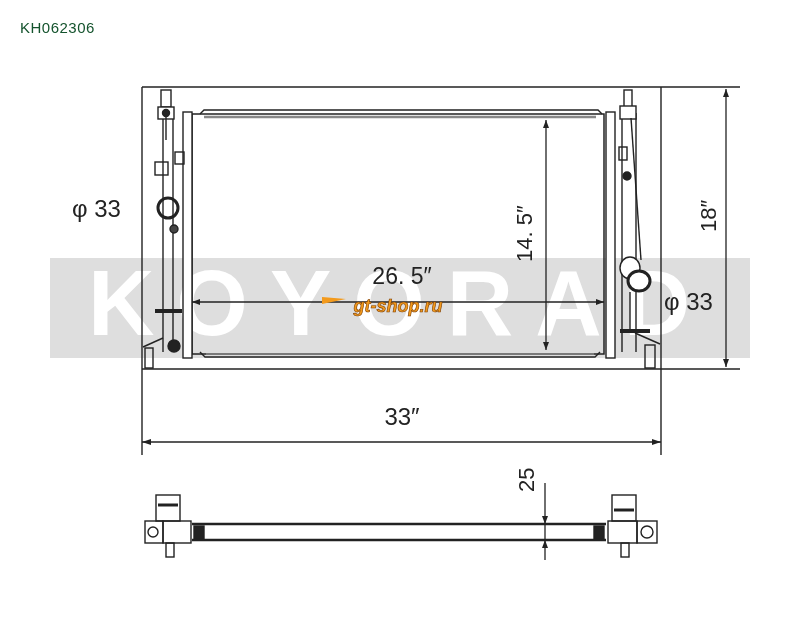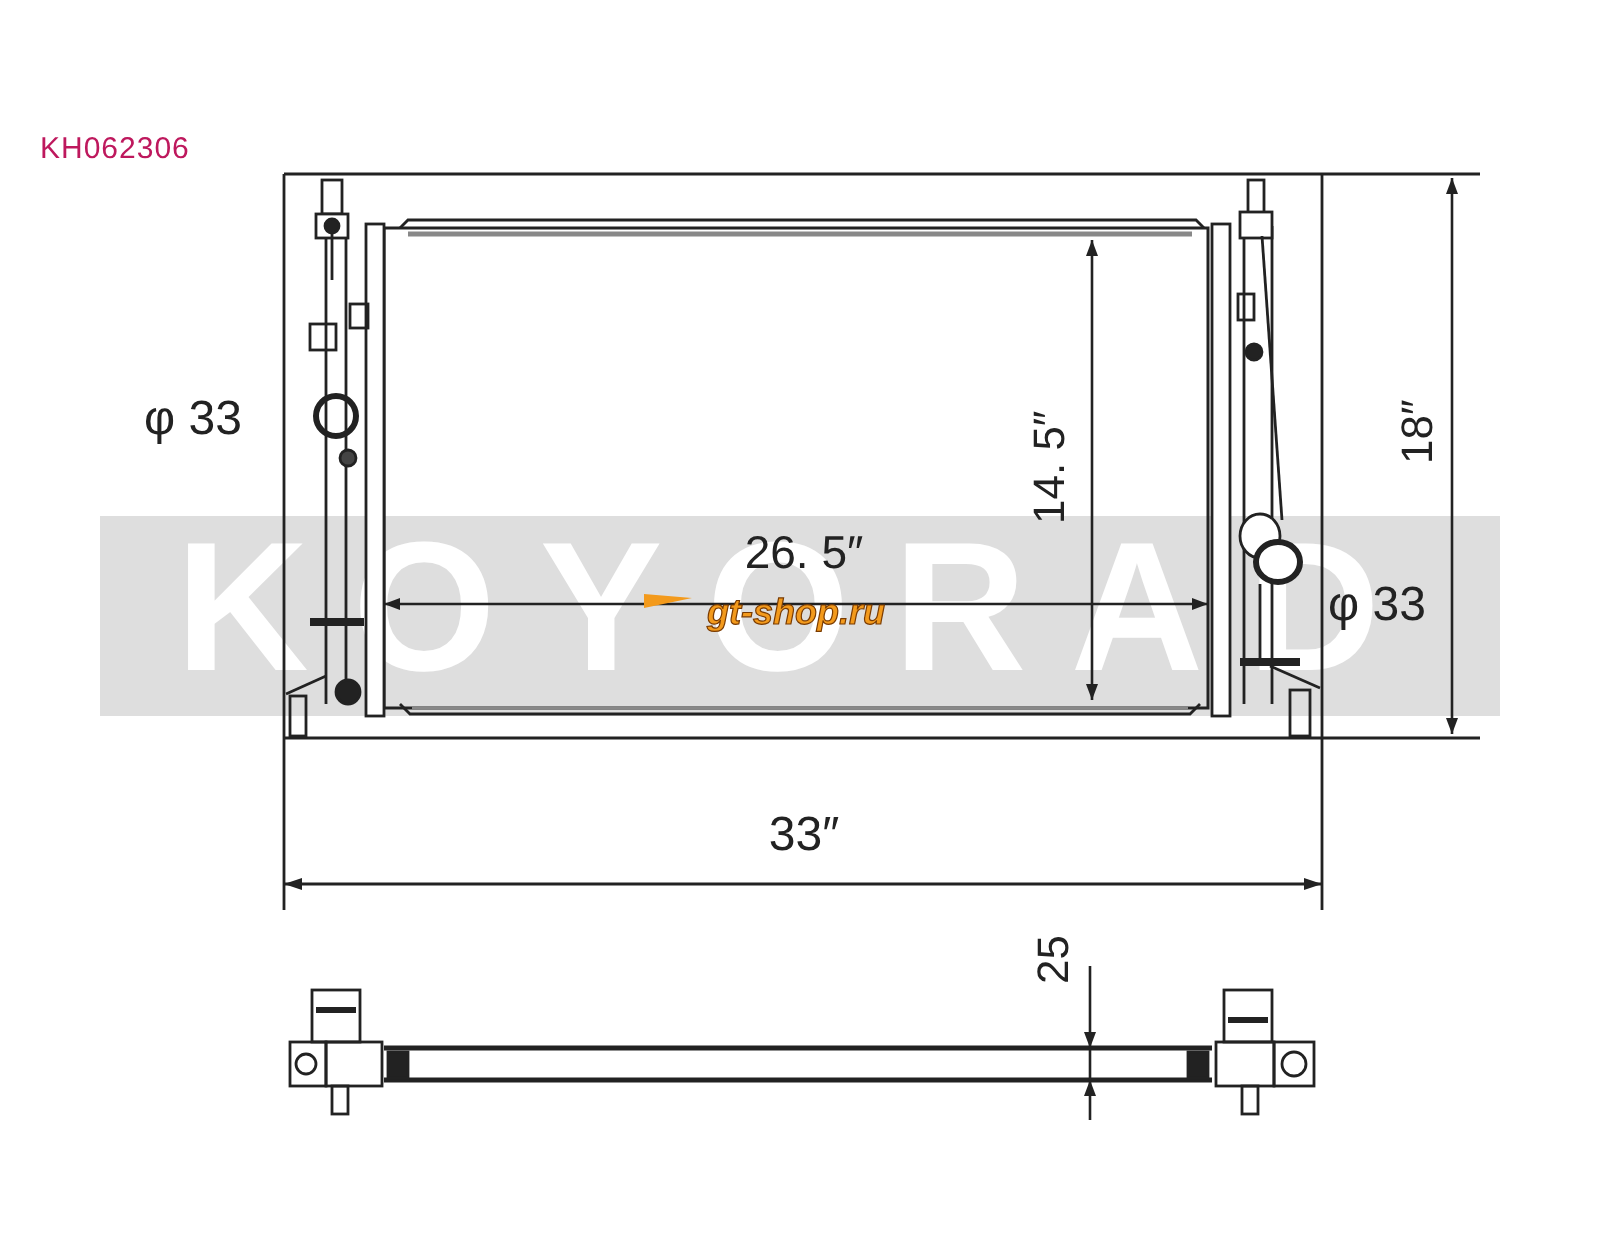--- a/index.html
+++ b/index.html
@@ -1,17 +1,17 @@
 <!DOCTYPE html>
 <html><head>
 <meta charset="utf-8">
 <style>
   html, body { margin:0; padding:0; background:#ffffff; }
   body { width:800px; height:619px; position:relative; overflow:hidden; font-family:"Liberation Sans", sans-serif; }
-  .part-no { position:absolute; left:20px; top:19px; font-size:15px; color:#be185d; letter-spacing:0.5px; font-family:"Liberation Sans", sans-serif;margin-top:47px; }
+  .part-no { position:absolute; left:20px; top:19px; font-size:15px; color:#14532d; letter-spacing:0.5px; font-family:"Liberation Sans", sans-serif; }
   svg { position:absolute; left:0; top:0; }
   .dim { font-family:"Liberation Sans", sans-serif; fill:#222; }
 </style>
 </head>
 <body>
 
 <div class="part-no">KH062306</div>
 
 <svg width="800" height="619" viewBox="0 0 800 619">
 

